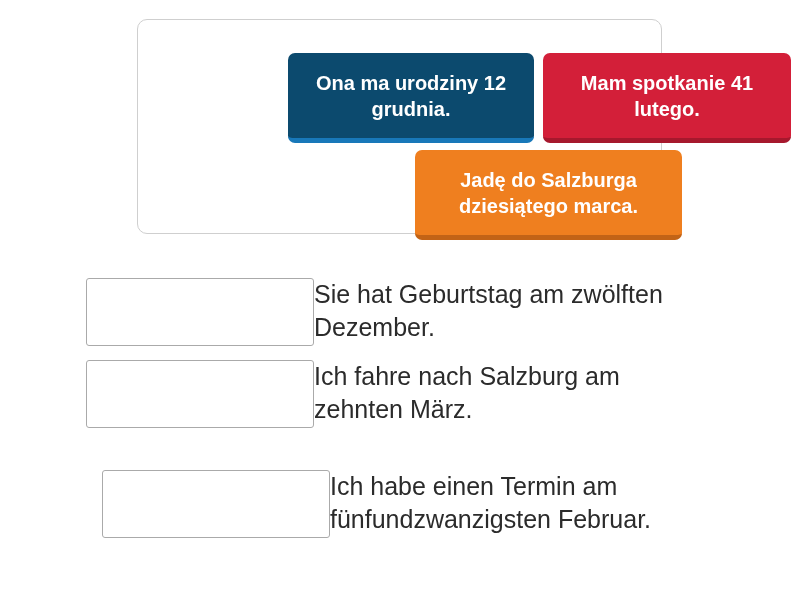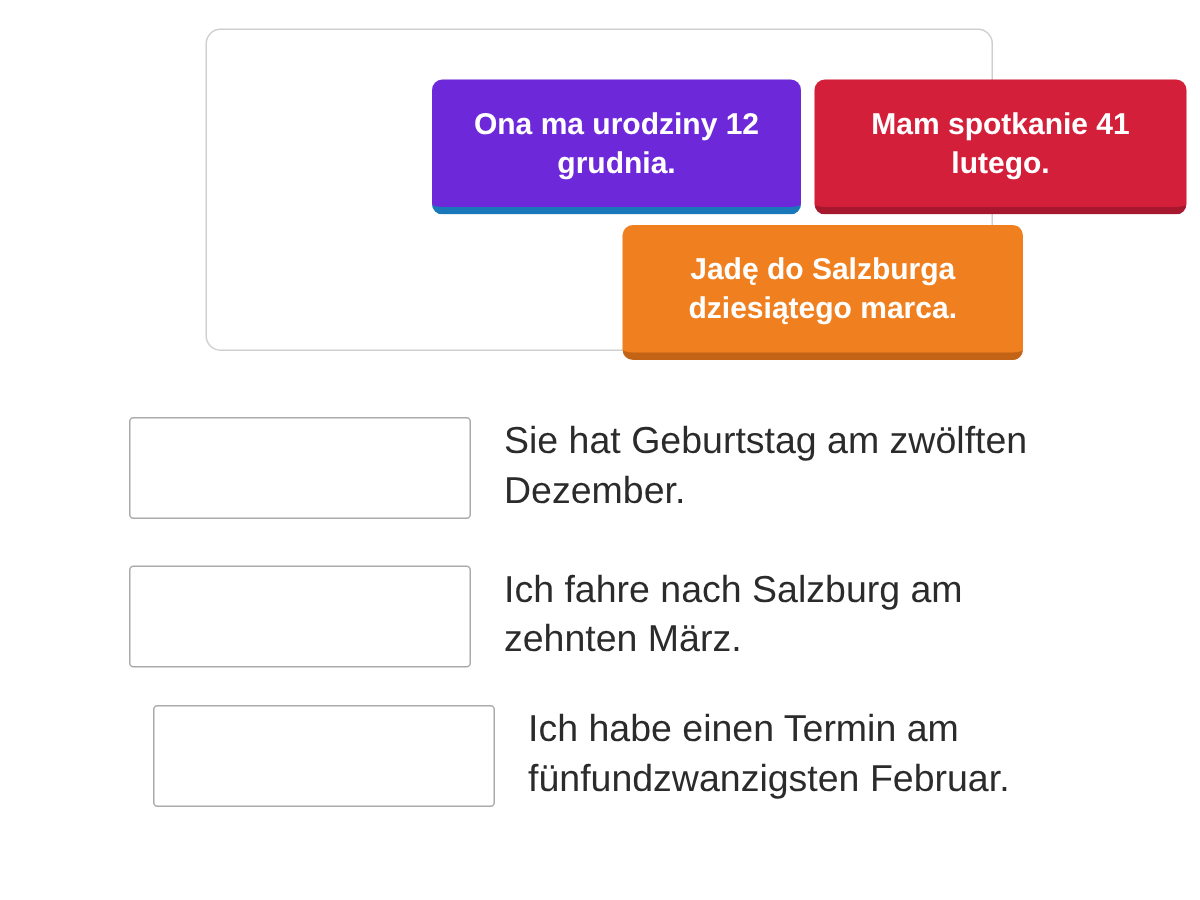--- a/index.html
+++ b/index.html
@@ -48,21 +48,21 @@
     padding: 4px 10px;
     cursor: move;
     user-select: none;
   }
 
   .tile-blue {
     left: 150px;
     top: 33px;
     width: 246px;
     height: 90px;
-    background: #6d28d9;
+    background: #0c4a6e;
     border-bottom: 5px solid #1878b9;
   }
 
   .tile-red {
     left: 405px;
     top: 33px;
     width: 248px;
     height: 90px;
     background: #d31f39;
     border-bottom: 5px solid #a6182d;
@@ -86,35 +86,34 @@
   }
 
   .answer-row {
     position: absolute;
     left: 86px;
     display: flex;
     align-items: flex-start;
   }
 
   .row-1 { top: 16px; }
-  .row-2 { top: 115px; }
+  .row-2 { top: 98px; }
   .row-3 { top: 208px; padding-left: 16px; }
 
   .drop-slot {
     width: 228px;
     height: 68px;
     border: 1px solid #aaaaaa;
     border-radius: 3px;
     background: #ffffff;
     box-sizing: border-box;
     flex: none;
   }
 
   .answer-text {
-    margin-left: 22px;
     font-size: 25px;
     line-height: 33px;
     color: #2b2b2b;
     max-width: 360px;
     white-space: pre-line;
   }
 </style>
 </head>
 <body>
 

